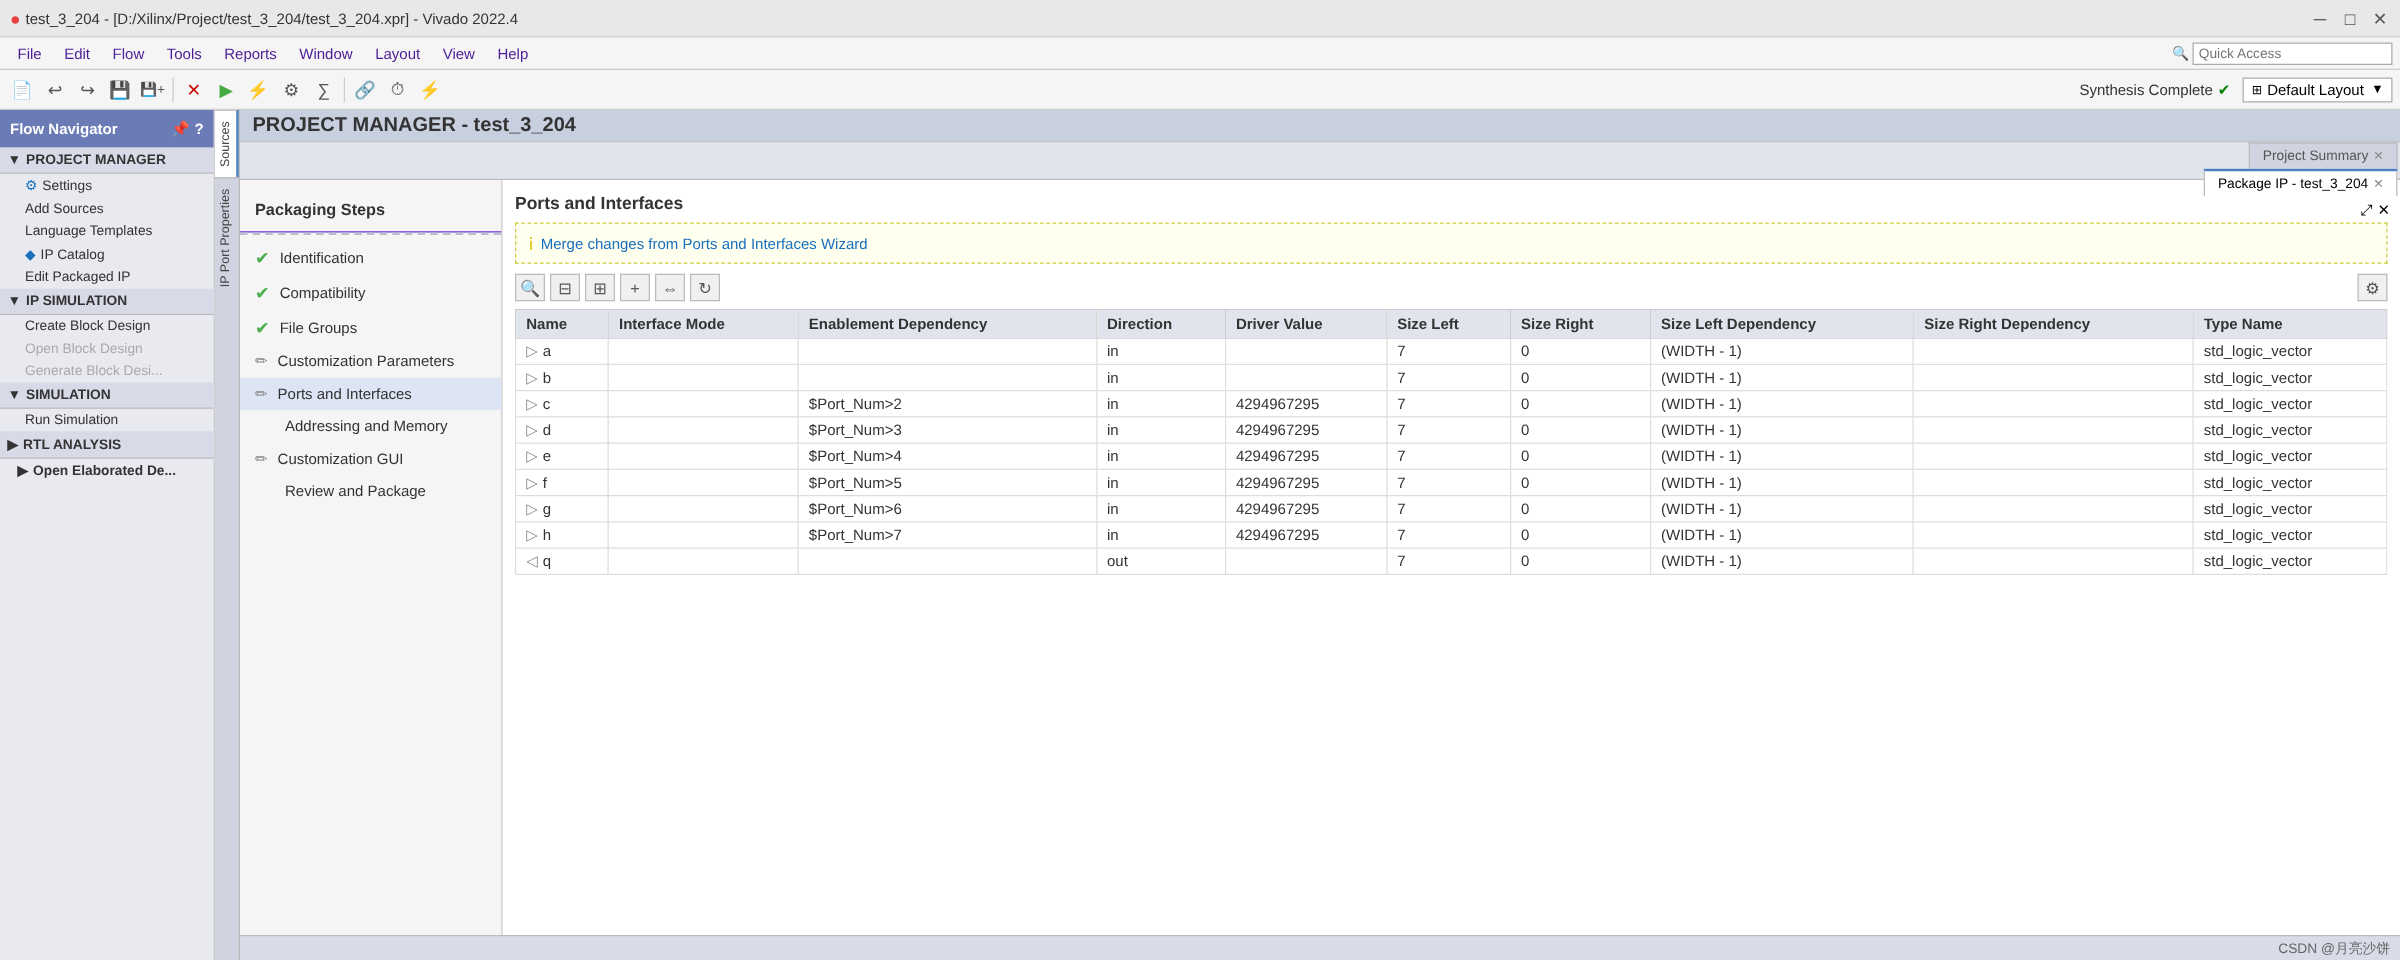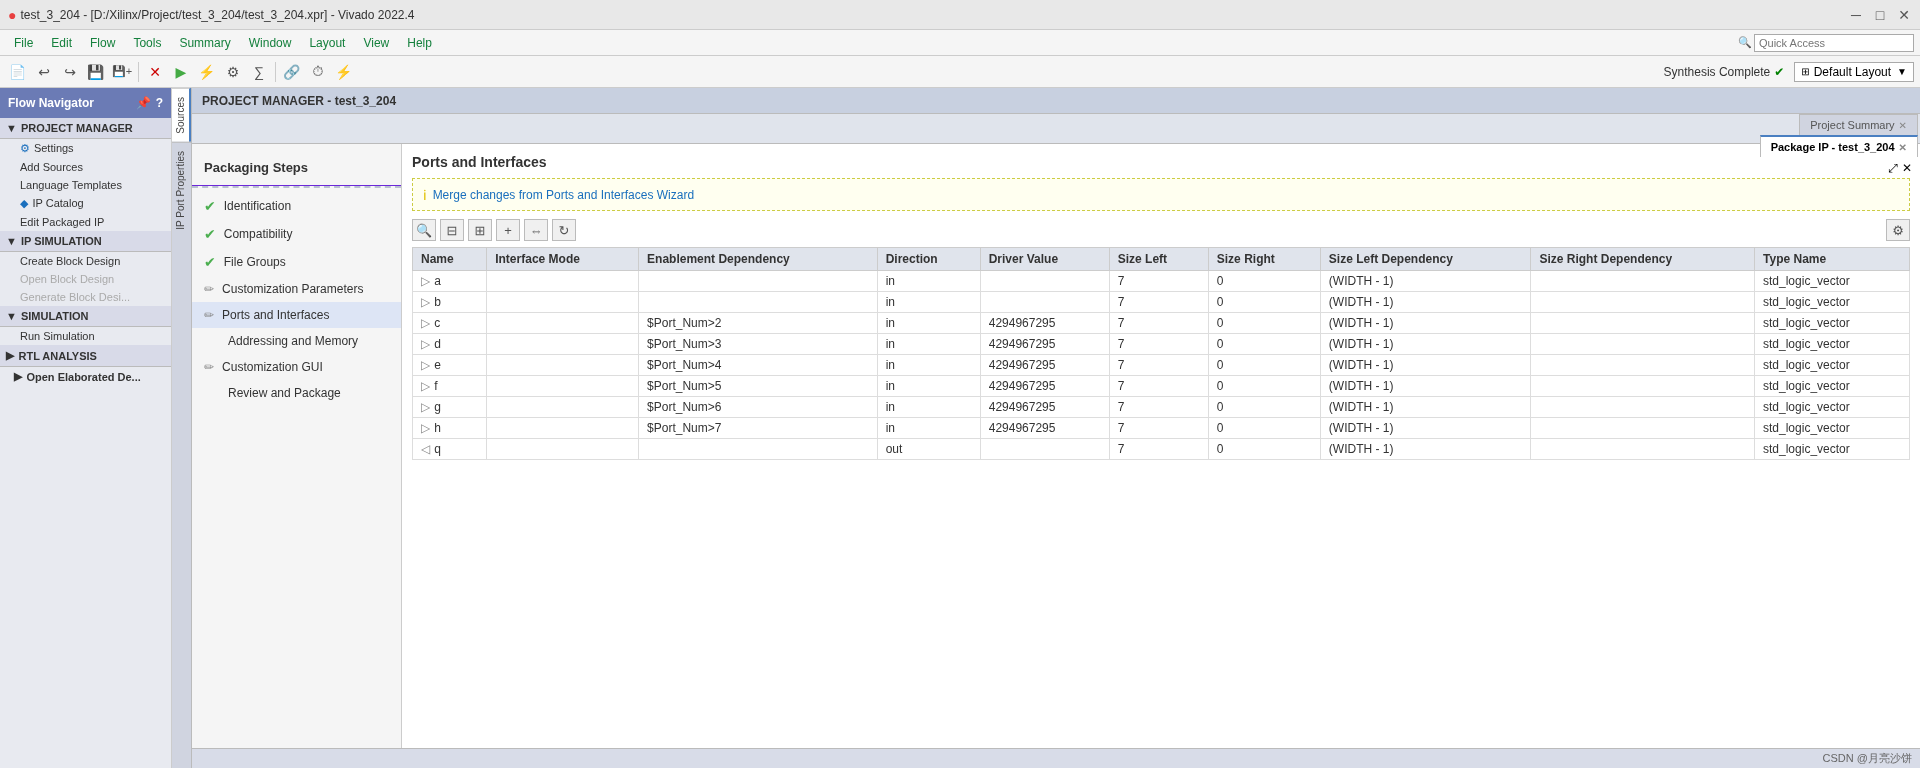--- a/index.html
+++ b/index.html
@@ -6,21 +6,21 @@
     body { font-family: 'Segoe UI', Arial, sans-serif; font-size: 12px; background: #f0f0f0; width: 1920px; height: 768px; overflow: hidden; }
 
     
     #title-bar { height: 30px; background: #e8e8e8; display: flex; align-items: center; justify-content: space-between; padding: 0 8px; border-bottom: 1px solid #ccc; }
     #title-bar-left { display: flex; align-items: center; gap: 4px; font-size: 12px; color: #333; }
     #title-bar-right { display: flex; align-items: center; gap: 8px; }
     .title-btn { width: 16px; height: 16px; display: flex; align-items: center; justify-content: center; cursor: pointer; font-size: 14px; color: #555; }
 
     
     #menu-bar { height: 26px; background: #f5f5f5; display: flex; align-items: center; gap: 2px; padding: 0 6px; border-bottom: 1px solid #ccc; }
-    .menu-item { padding: 2px 8px; cursor: pointer; font-size: 12px; color: #15803d; }
+    .menu-item { padding: 2px 8px; cursor: pointer; font-size: 12px; color: #4c1d95; }
     #quick-access { margin-left: auto; display: flex; align-items: center; }
     #quick-access input { width: 160px; height: 18px; border: 1px solid #aaa; padding: 0 4px; font-size: 11px; background: #fff; }
 
     
     #toolbar { height: 32px; background: #f5f5f5; display: flex; align-items: center; gap: 2px; padding: 0 6px; border-bottom: 1px solid #ccc; }
     .tb-btn { width: 24px; height: 24px; display: flex; align-items: center; justify-content: center; cursor: pointer; border: 1px solid transparent; font-size: 14px; color: #555; }
     .tb-sep { width: 1px; height: 20px; background: #ccc; margin: 0 2px; }
     #synthesis-status { margin-left: auto; display: flex; align-items: center; gap: 4px; font-size: 12px; color: #333; }
     #layout-dropdown { display: flex; align-items: center; border: 1px solid #aaa; background: #fff; padding: 2px 6px; margin-left: 8px; font-size: 12px; cursor: pointer; }
 
@@ -42,21 +42,21 @@
     #vertical-tabs { width: 20px; background: #d0d4e0; display: flex; flex-direction: column; border-right: 1px solid #bbb; }
     .v-tab { writing-mode: vertical-rl; transform: rotate(180deg); font-size: 10px; padding: 8px 3px; cursor: pointer; color: #444; white-space: nowrap; border-bottom: 1px solid #bbb; }
     .v-tab.active { background: #fff; border-left: 2px solid #4a7fc1; }
 
     
     #content { flex: 1; display: flex; flex-direction: column; background: #fff; overflow: hidden; }
 
     
     #tab-bar { height: 30px; background: #e0e4ec; display: flex; align-items: flex-end; border-bottom: 1px solid #bbb; padding-left: 4px; flex-direction: column; }
     .tab { display: flex; align-items: center; gap: 4px; padding: 4px 10px; font-size: 11px; cursor: pointer; border: 1px solid #bbb; border-bottom: none; background: #d0d4e0; color: #555; margin-right: 2px; }
-    .tab.active { background: #fff; color: #000; border-top: 2px solid #4a7fc1; font-weight: bold; }
+    .tab.active { background: #fff; color: #000; border-top: 2px solid #4a7fc1; }
     .tab-close { font-size: 10px; color: #888; cursor: pointer; }
     #tab-bar-right { margin-left: auto; display: flex; align-items: center; gap: 4px; padding: 4px 8px; }
 
     
     #package-content { display: flex; flex: 1; overflow: hidden; }
 
     
     #packaging-steps { width: 210px; min-width: 210px; background: #f5f5f5; border-right: 1px solid #ccc; padding: 10px 0; }
     #packaging-steps-title { font-size: 13px; font-weight: bold; padding: 6px 12px 10px; color: #333; border-bottom: 1px solid #6d28d9; }
     .pkg-step { display: flex; align-items: center; gap: 8px; padding: 6px 12px; font-size: 12px; cursor: pointer; color: #333; }
@@ -98,21 +98,21 @@
     <div class="title-btn">□</div>
     <div class="title-btn">✕</div>
   </div>
 </div>
 
 <div id="menu-bar">
   <span class="menu-item">File</span>
   <span class="menu-item">Edit</span>
   <span class="menu-item">Flow</span>
   <span class="menu-item">Tools</span>
-  <span class="menu-item">Summary</span>
+  <span class="menu-item">Reports</span>
   <span class="menu-item">Window</span>
   <span class="menu-item">Layout</span>
   <span class="menu-item">View</span>
   <span class="menu-item">Help</span>
   <div id="quick-access">
     <span style="font-size:11px; color:#888; margin-right:2px;">🔍</span>
     <input type="text" placeholder="Quick Access" style="">
   </div>
 </div>
 
@@ -204,21 +204,21 @@
     </div>
   </div>
 
   <div id="vertical-tabs">
     <div class="v-tab active">Sources</div>
     <div class="v-tab">IP Port Properties</div>
   </div>
 
   <div id="content">
 
-    <div style="height:26px; background:#c8d0e0; display:flex; align-items:center; padding:0 10px; font-size:12px; font-weight:bold; color:#333; border-bottom:1px solid #bbb;">
+    <div style="height:26px; background:#c8d0e0; display:flex; align-items:center; padding:0 10px; font-size:16px; font-weight:bold; color:#333; border-bottom:1px solid #bbb;">
       <span>PROJECT MANAGER - test_3_204</span>
     </div>
 
     <div id="tab-bar">
       <div class="tab">
         <span>Project Summary</span>
         <span class="tab-close">✕</span>
       </div>
       <div class="tab active">
         <span>Package IP - test_3_204</span>

